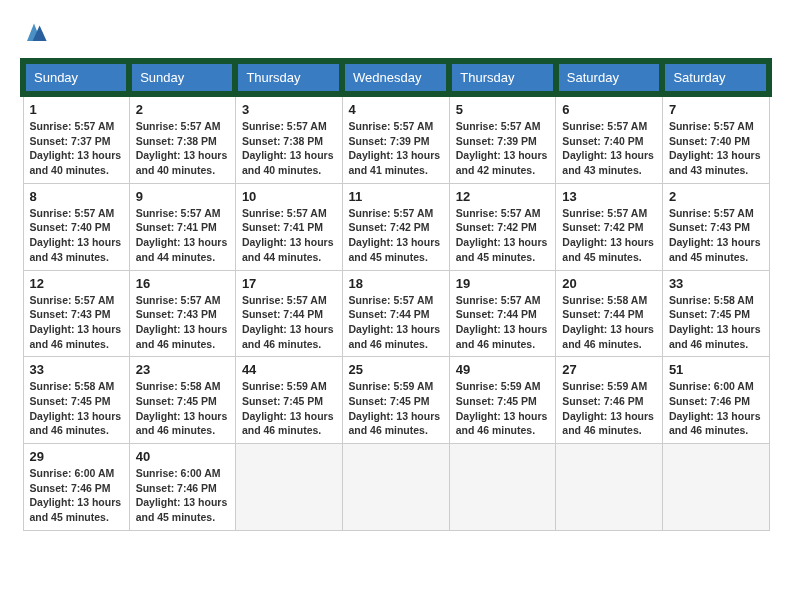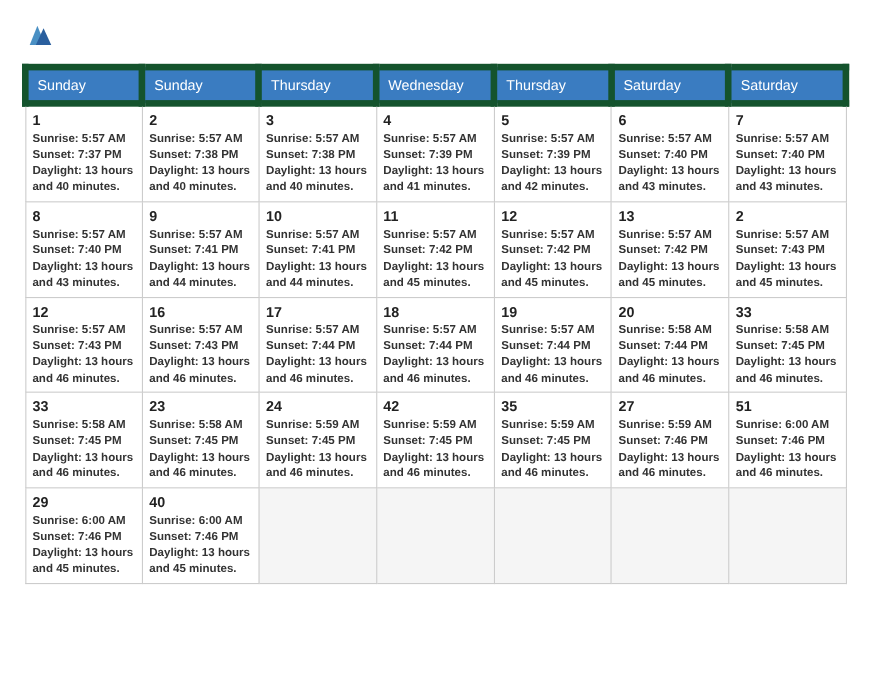--- a/index.html
+++ b/index.html
@@ -214,29 +214,29 @@
       <tr>
         <td>
           <span class="day-num">33</span>
           <div class="day-info">Sunrise: 5:58 AM<br>Sunset: 7:45 PM<br>Daylight: 13 hours and 46 minutes.</div>
         </td>
         <td>
           <span class="day-num">23</span>
           <div class="day-info">Sunrise: 5:58 AM<br>Sunset: 7:45 PM<br>Daylight: 13 hours and 46 minutes.</div>
         </td>
         <td>
-          <span class="day-num">24</span>
+          <span class="day-num">44</span>
           <div class="day-info">Sunrise: 5:59 AM<br>Sunset: 7:45 PM<br>Daylight: 13 hours and 46 minutes.</div>
         </td>
         <td>
-          <span class="day-num">42</span>
+          <span class="day-num">25</span>
           <div class="day-info">Sunrise: 5:59 AM<br>Sunset: 7:45 PM<br>Daylight: 13 hours and 46 minutes.</div>
         </td>
         <td>
-          <span class="day-num">35</span>
+          <span class="day-num">49</span>
           <div class="day-info">Sunrise: 5:59 AM<br>Sunset: 7:45 PM<br>Daylight: 13 hours and 46 minutes.</div>
         </td>
         <td>
           <span class="day-num">27</span>
           <div class="day-info">Sunrise: 5:59 AM<br>Sunset: 7:46 PM<br>Daylight: 13 hours and 46 minutes.</div>
         </td>
         <td>
           <span class="day-num">51</span>
           <div class="day-info">Sunrise: 6:00 AM<br>Sunset: 7:46 PM<br>Daylight: 13 hours and 46 minutes.</div>
         </td>

